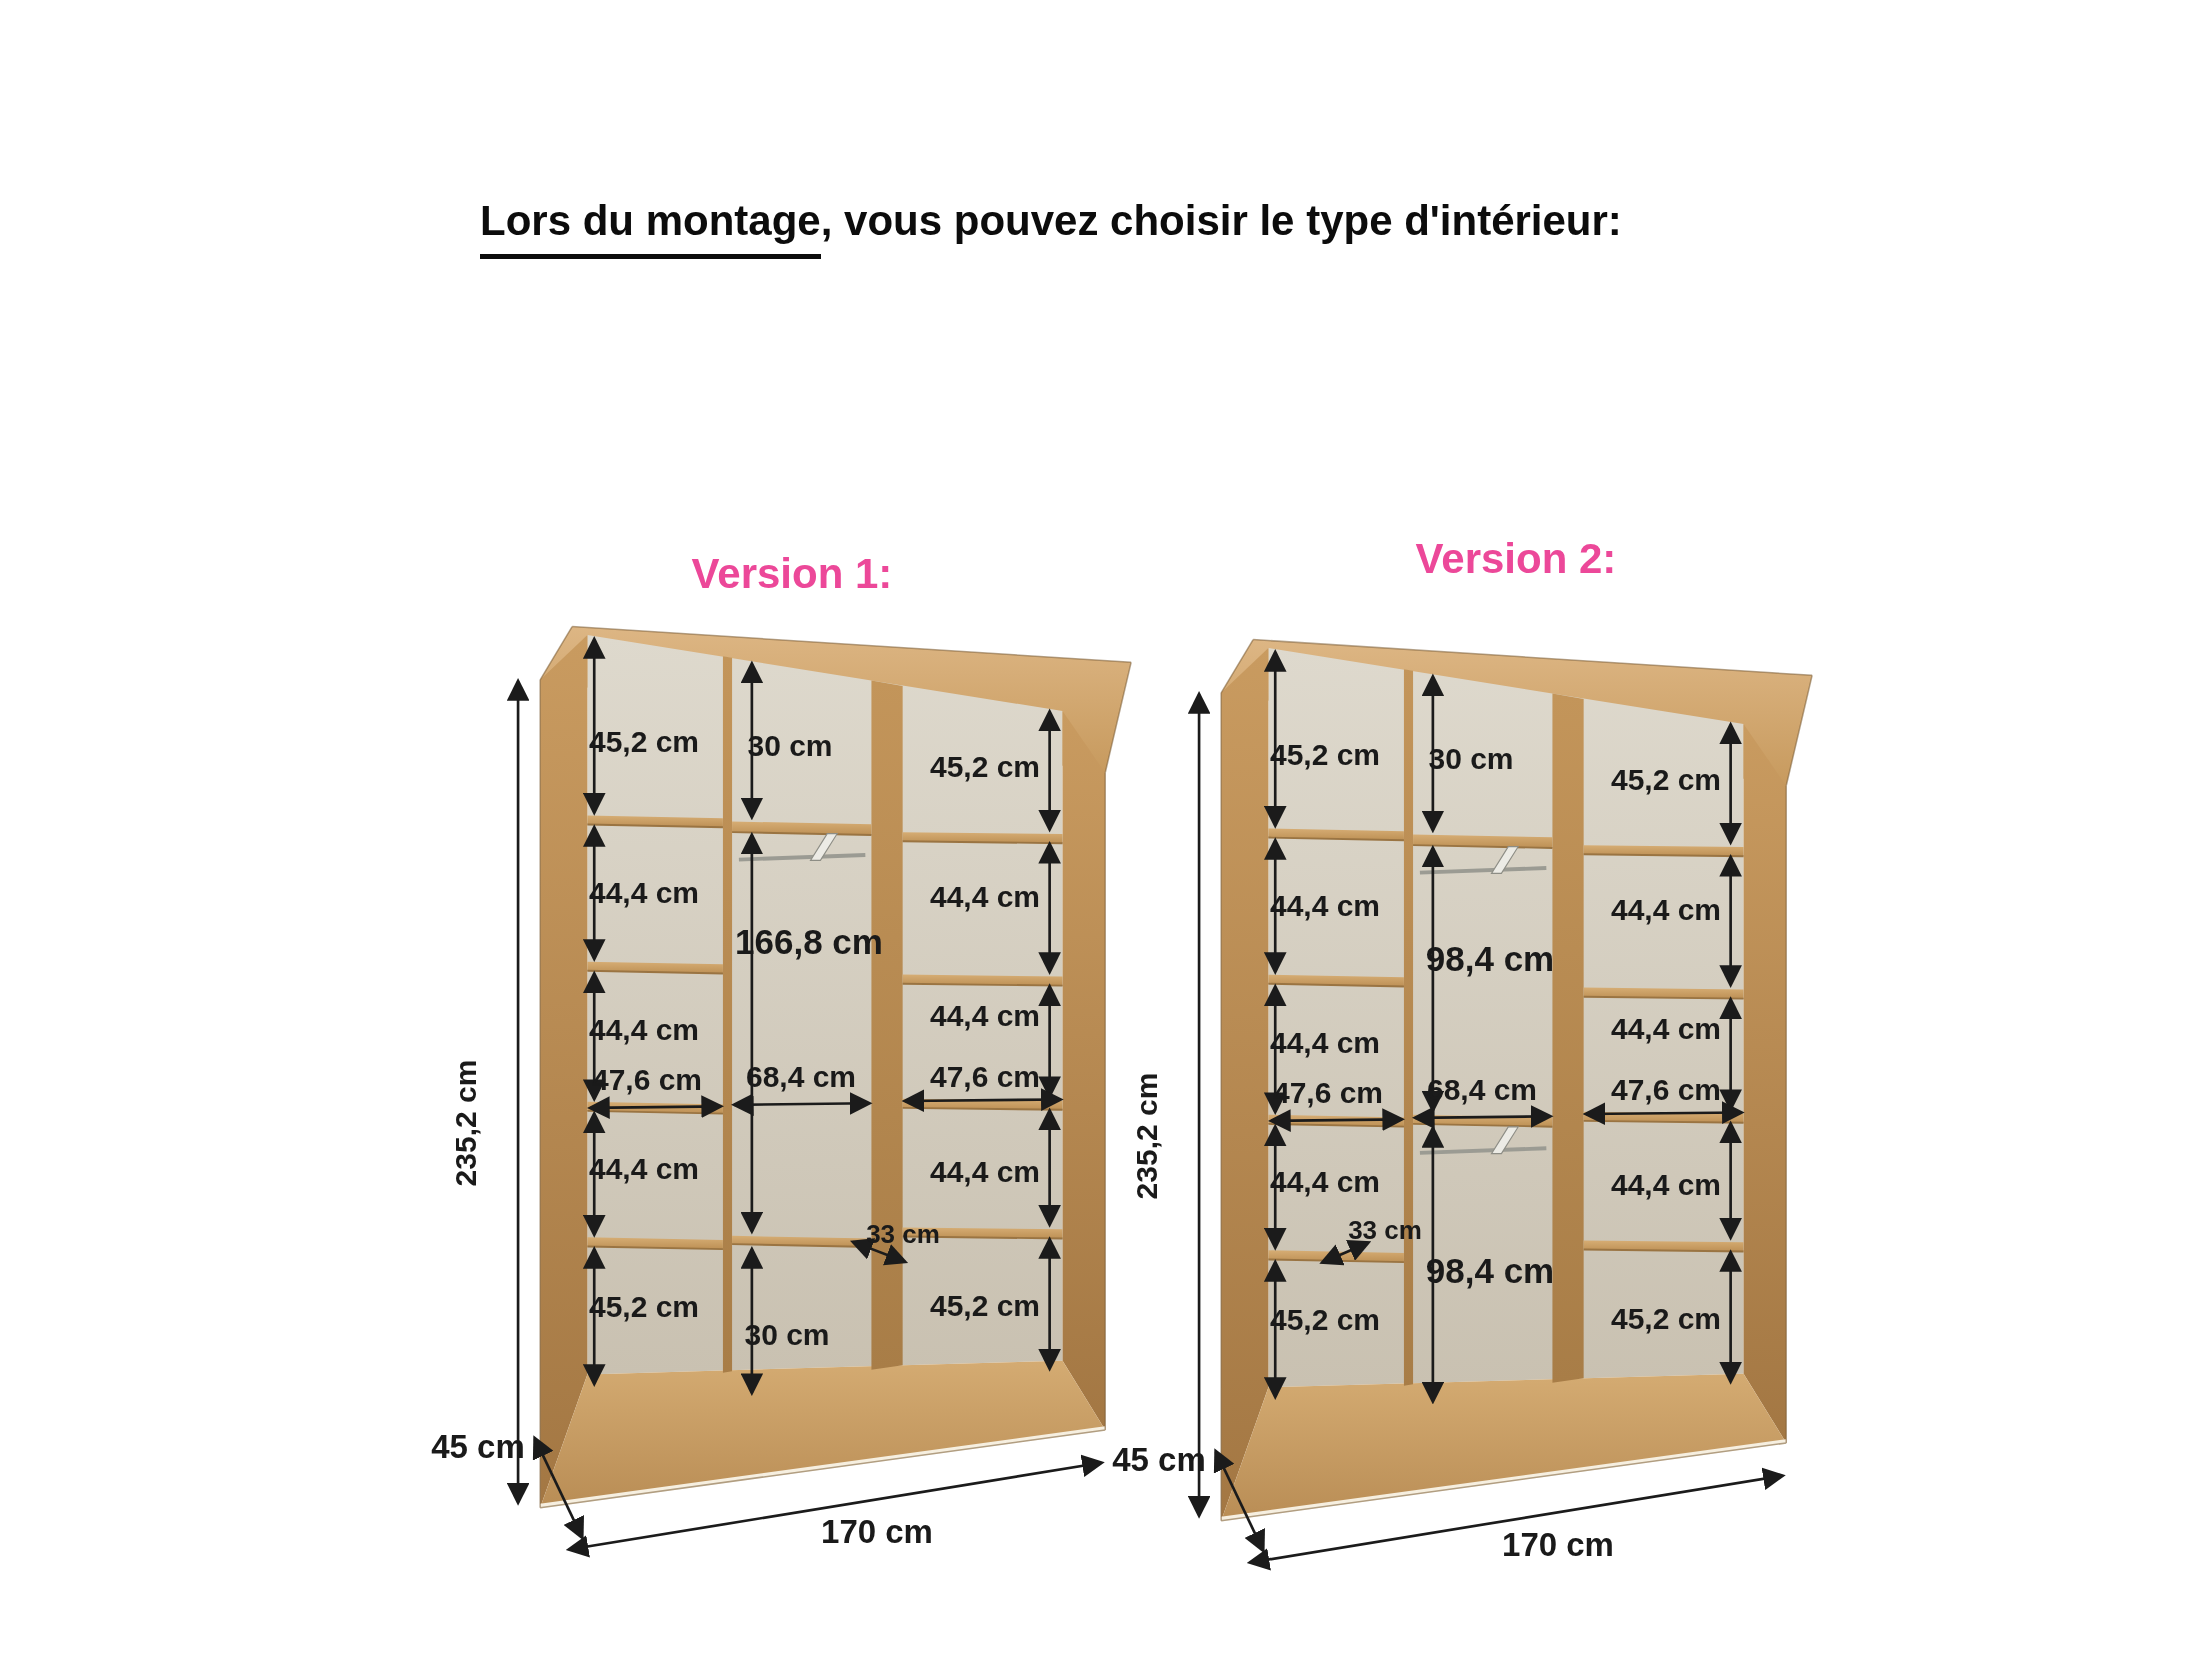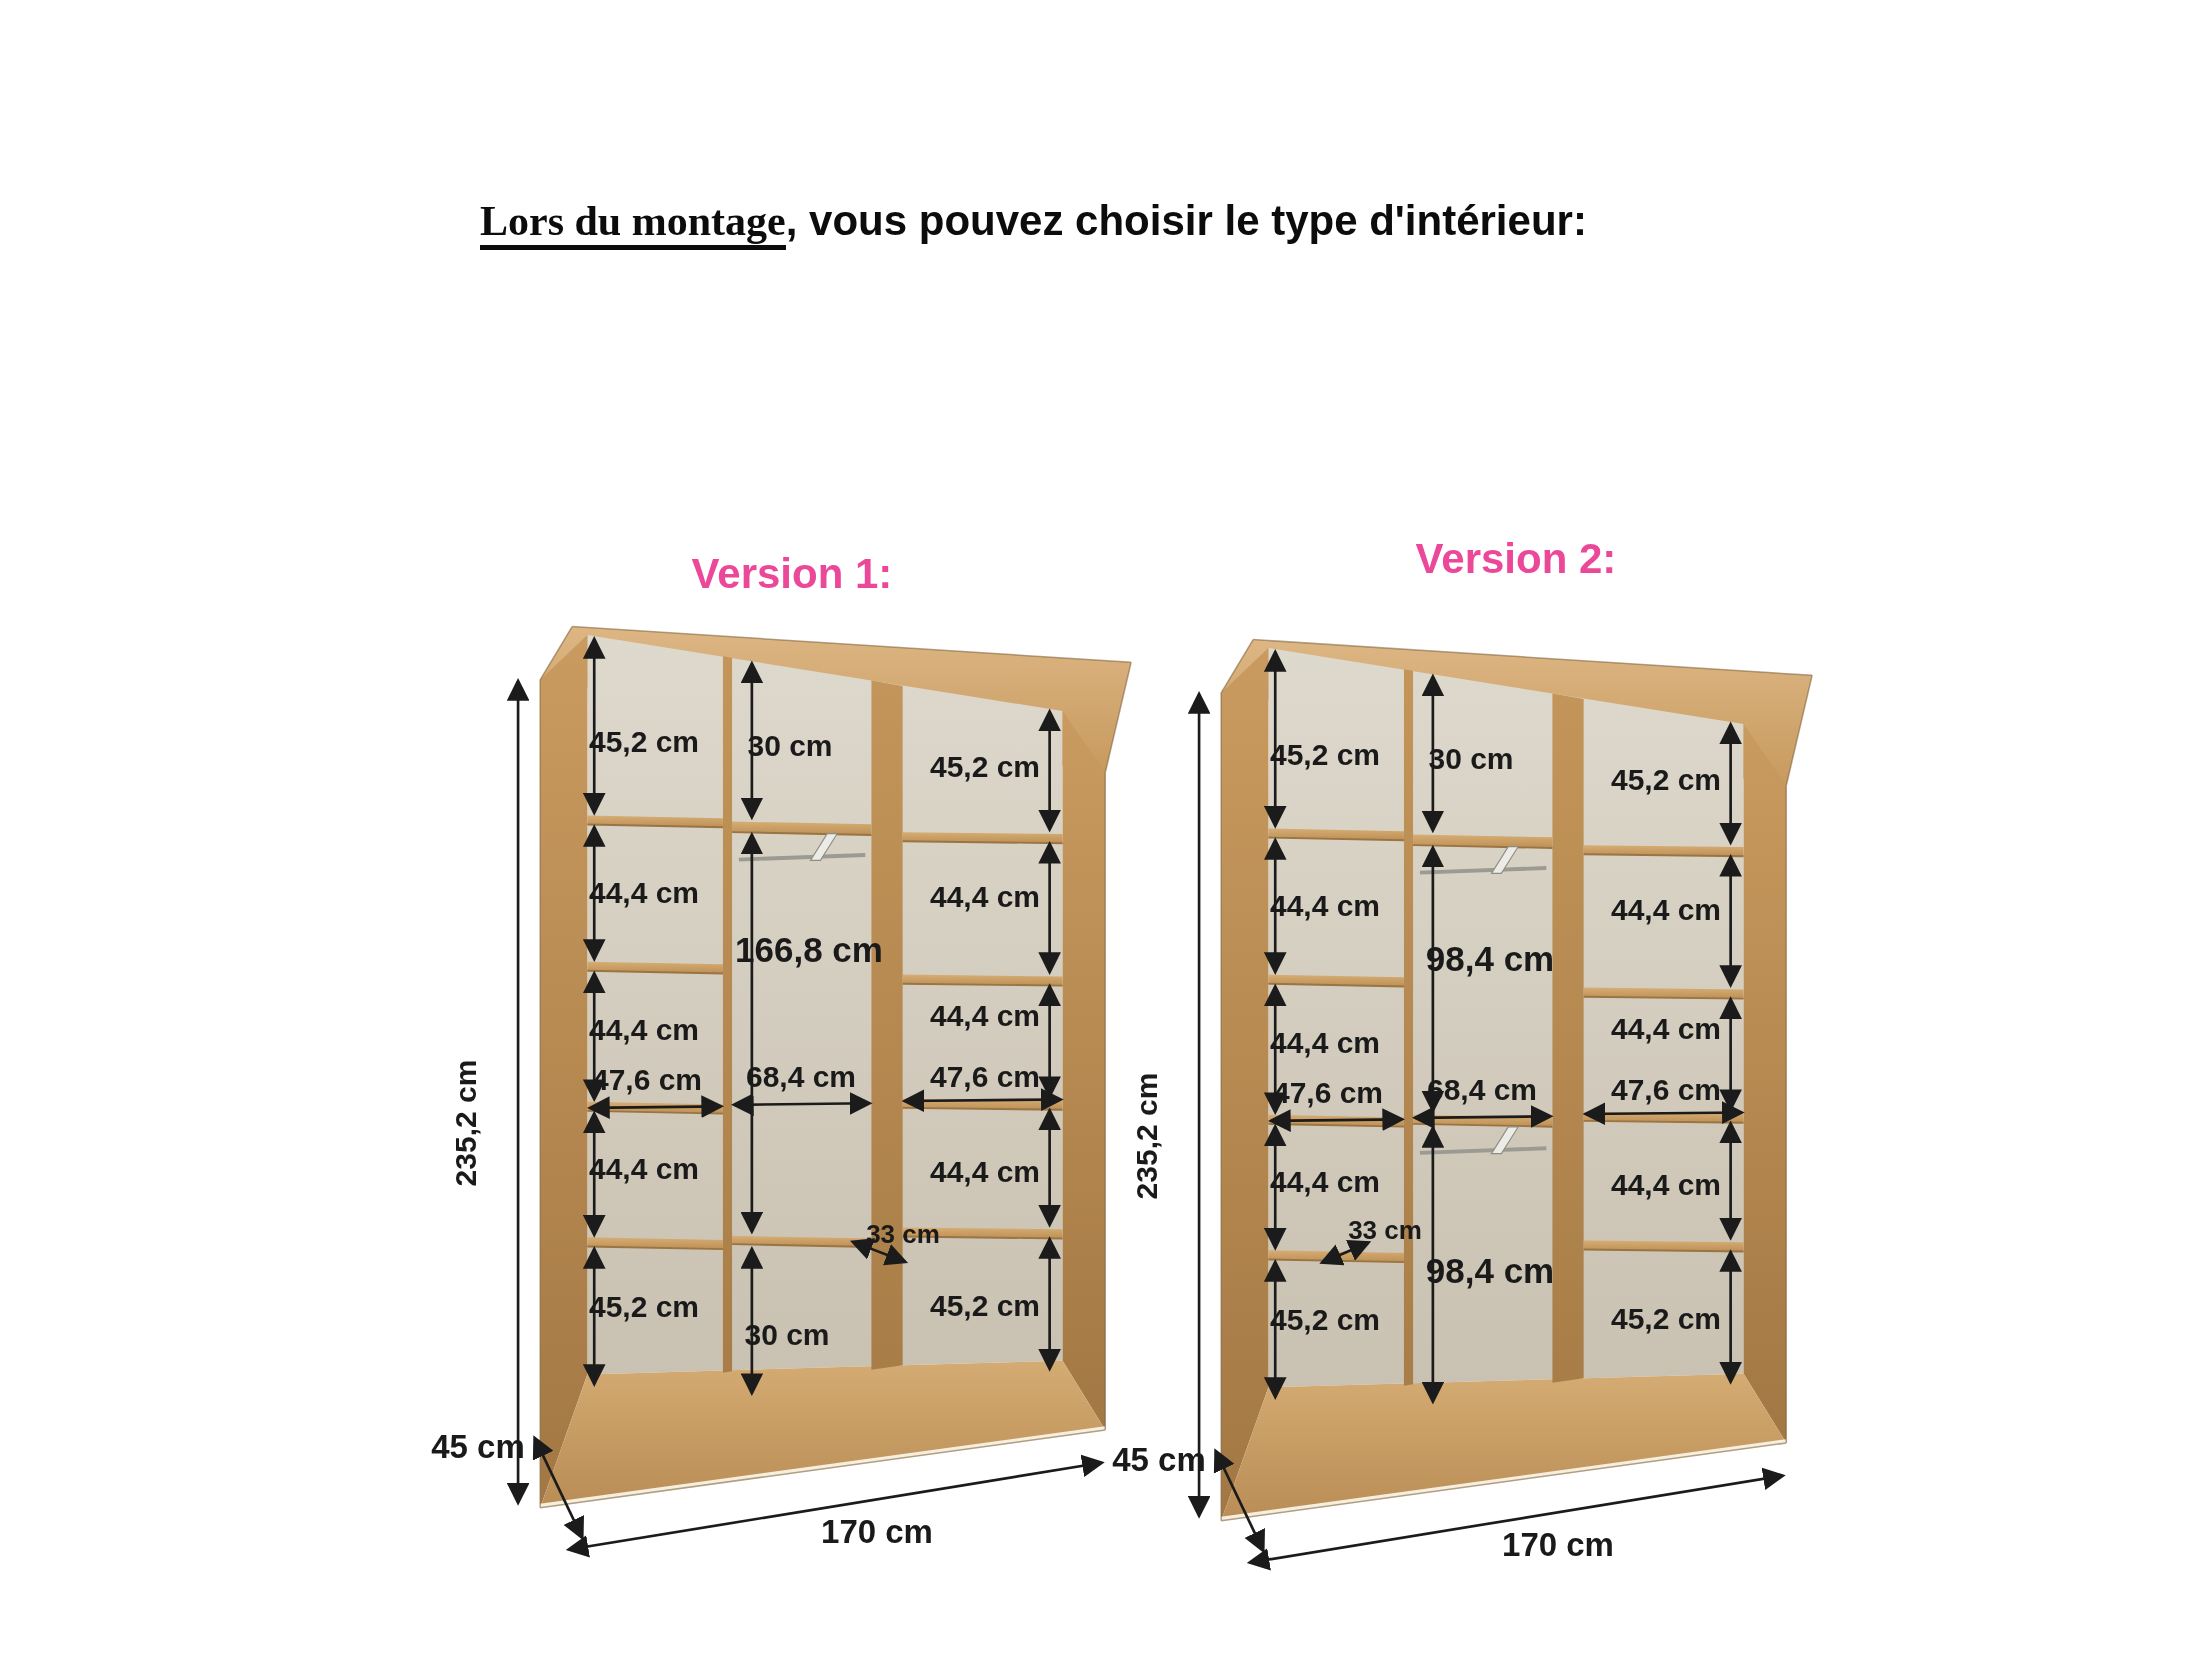--- a/index.html
+++ b/index.html
@@ -8,21 +8,21 @@
     width:2205px;height:1653px;
     background:#ffffff;
     font-family:"Liberation Sans", sans-serif;
     overflow:hidden;
   }
   .hdr{
     position:absolute;left:480px;top:187px;width:1286px;
     font-size:42px;font-weight:700;color:#0c0c0c;line-height:1.62;
   }
   .hdr p{margin:0 0 10.7px 0;}
-  .uline{border-bottom:5.3px solid #0c0c0c;padding-bottom:1px;font-family:Liberation Serif, serif;}
+  .uline{border-bottom:5.3px solid #0c0c0c;padding-bottom:10px;}
   .vtitle{
     position:absolute;width:274px;text-align:center;
     font-size:42px;font-weight:700;color:#ec4899;white-space:nowrap;
   }
   .wardrobe{position:absolute;width:716px;height:990px;}
   .wardrobe svg{position:absolute;left:0;top:0;}
   .dim{
     position:absolute;transform:translate(-50%,-50%);
     font-size:30px;font-weight:700;color:#1a1a1a;white-space:nowrap;
   }
@@ -141,21 +141,21 @@
     <span class="dim rot" style="left:47px;top:533px;">235,2 cm</span>
 
     <span class="dim" style="left:225px;top:152px;">45,2 cm</span>
     <span class="dim" style="left:225px;top:303px;">44,4 cm</span>
     <span class="dim" style="left:225px;top:440px;">44,4 cm</span>
     <span class="dim" style="left:228px;top:490px;">47,6 cm</span>
     <span class="dim" style="left:225px;top:579px;">44,4 cm</span>
     <span class="dim" style="left:225px;top:717px;">45,2 cm</span>
 
     <span class="dim" style="left:371px;top:156px;">30 cm</span>
-    <span class="dim big" style="left:390px;top:352px;margin-top:8px;">166,8 cm</span>
+    <span class="dim big" style="left:390px;top:352px;">166,8 cm</span>
     <span class="dim" style="left:382px;top:487px;">68,4 cm</span>
     <span class="dim small" style="left:484px;top:644px;">33 cm</span>
     <span class="dim" style="left:368px;top:745px;">30 cm</span>
 
     <span class="dim" style="left:566px;top:177px;">45,2 cm</span>
     <span class="dim" style="left:566px;top:307px;">44,4 cm</span>
     <span class="dim" style="left:566px;top:426px;">44,4 cm</span>
     <span class="dim" style="left:566px;top:487px;">47,6 cm</span>
     <span class="dim" style="left:566px;top:582px;">44,4 cm</span>
     <span class="dim" style="left:566px;top:716px;">45,2 cm</span>

